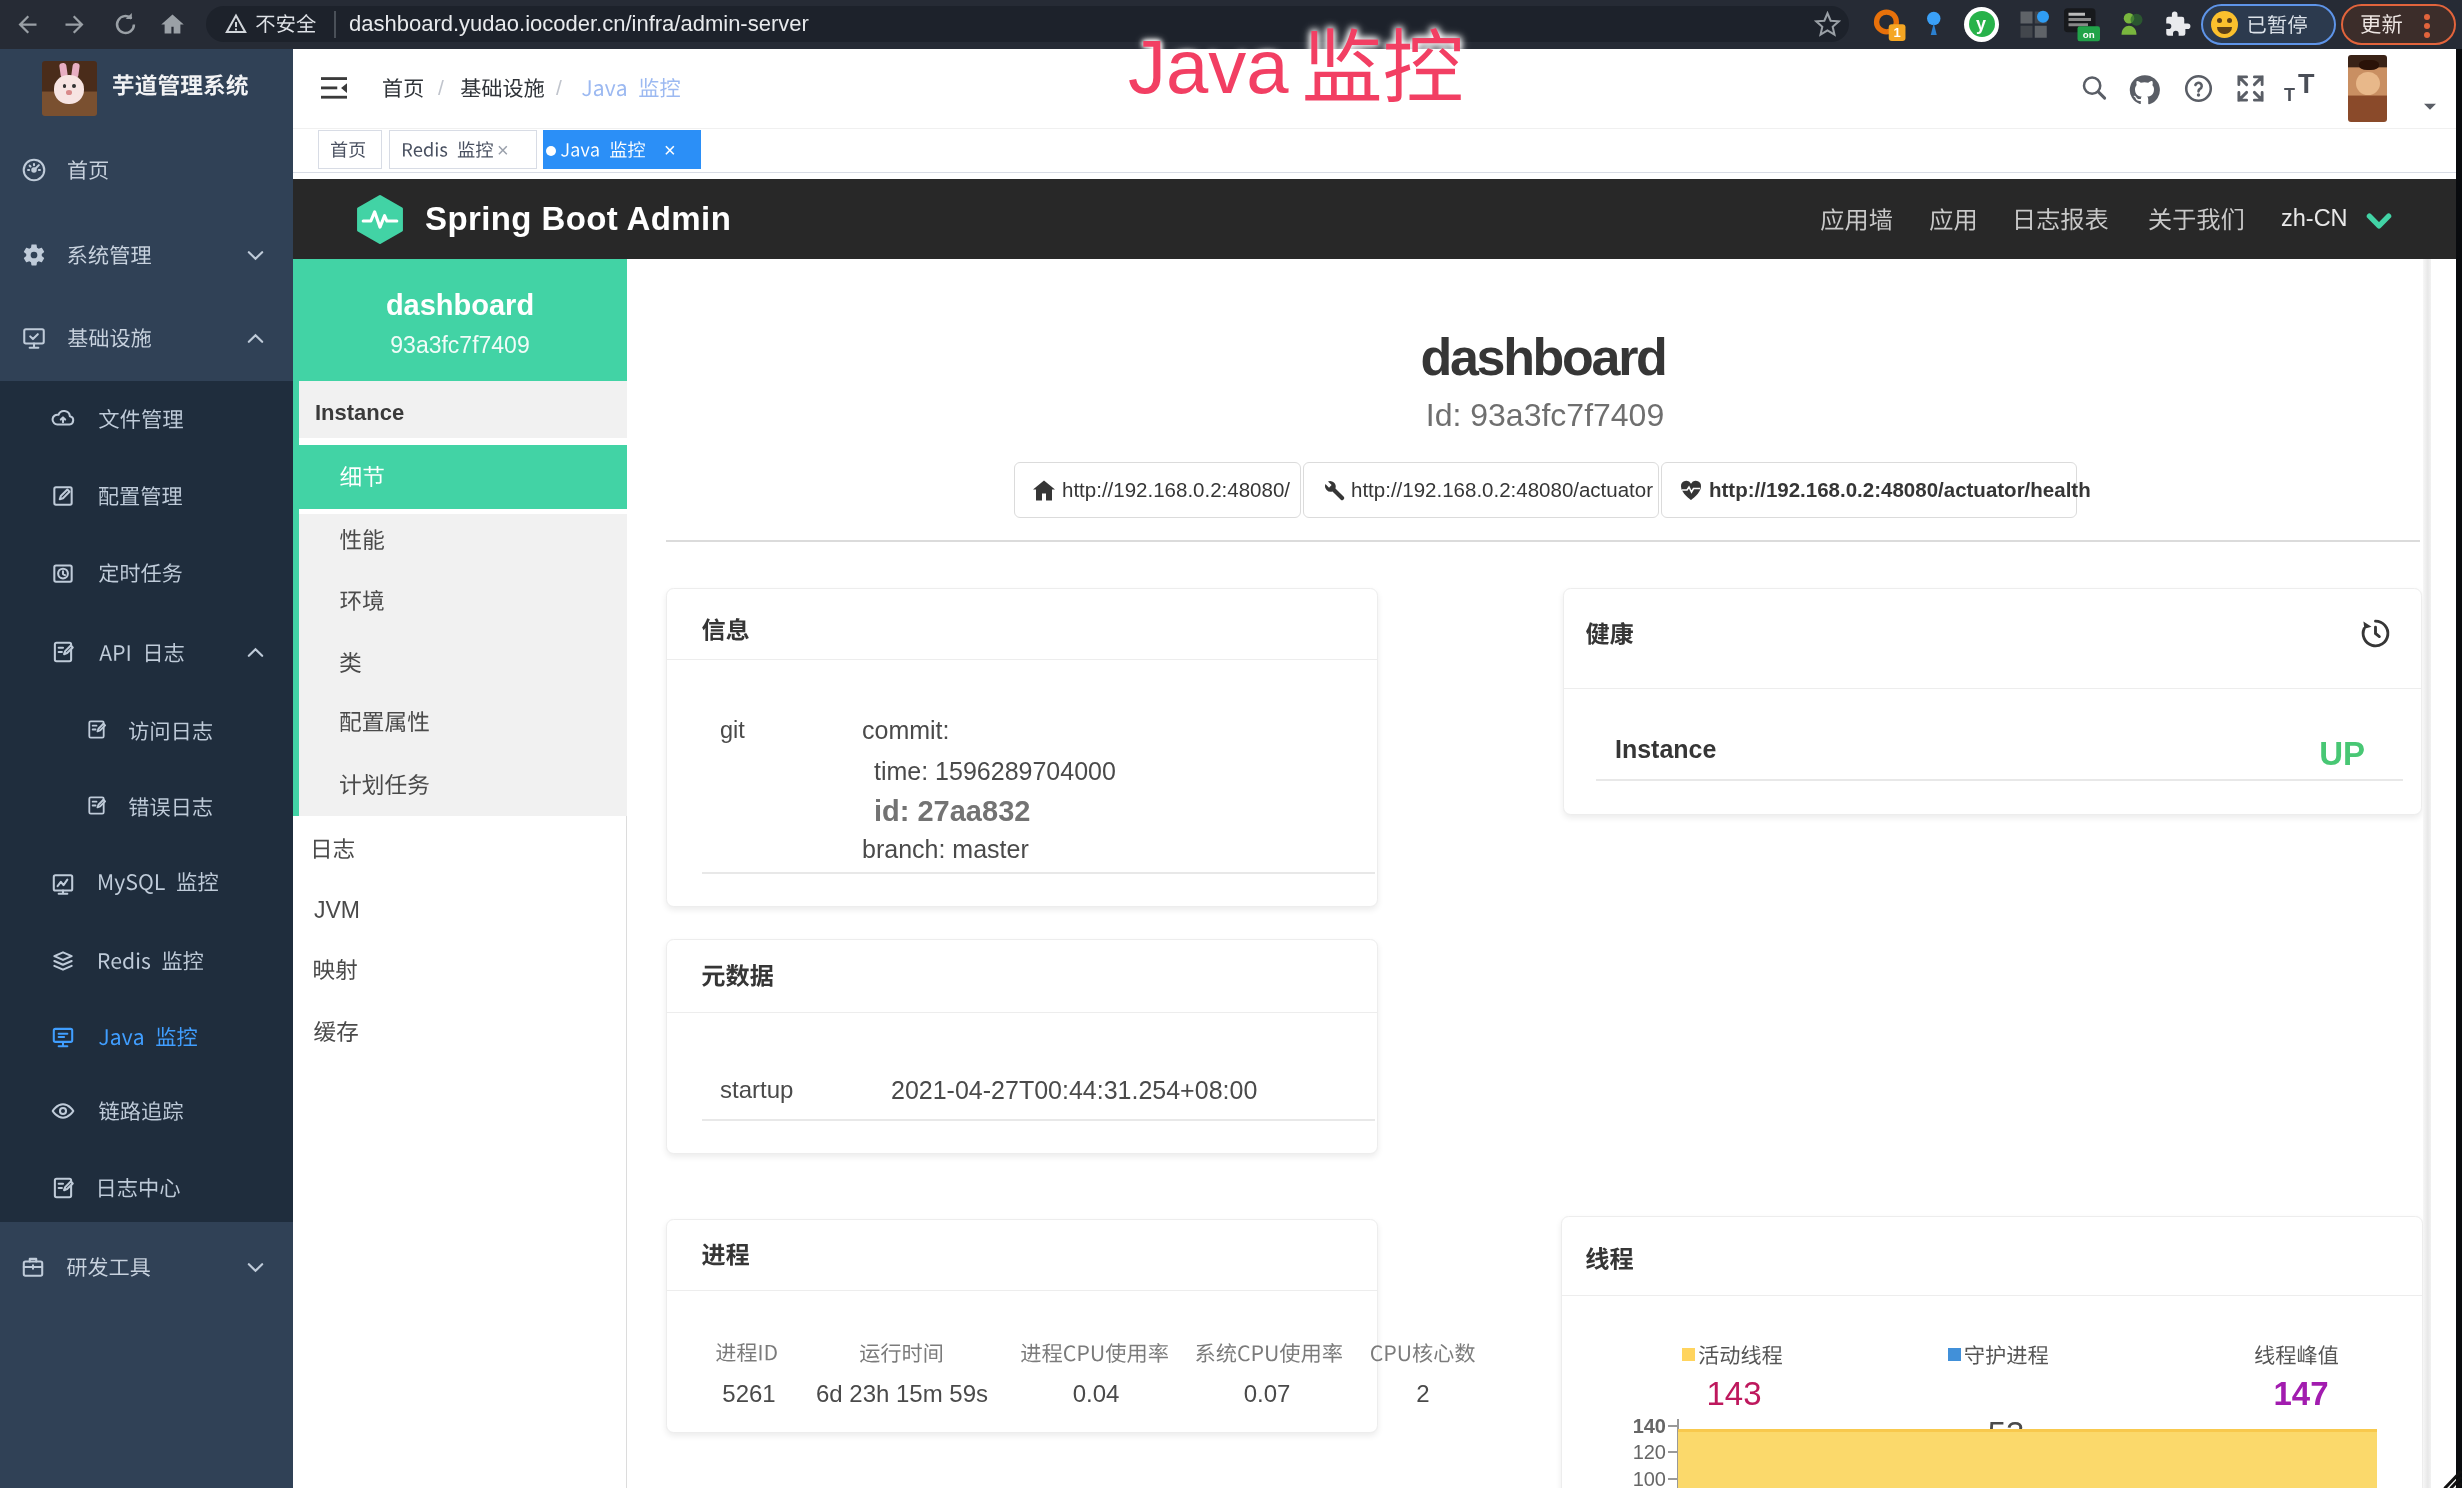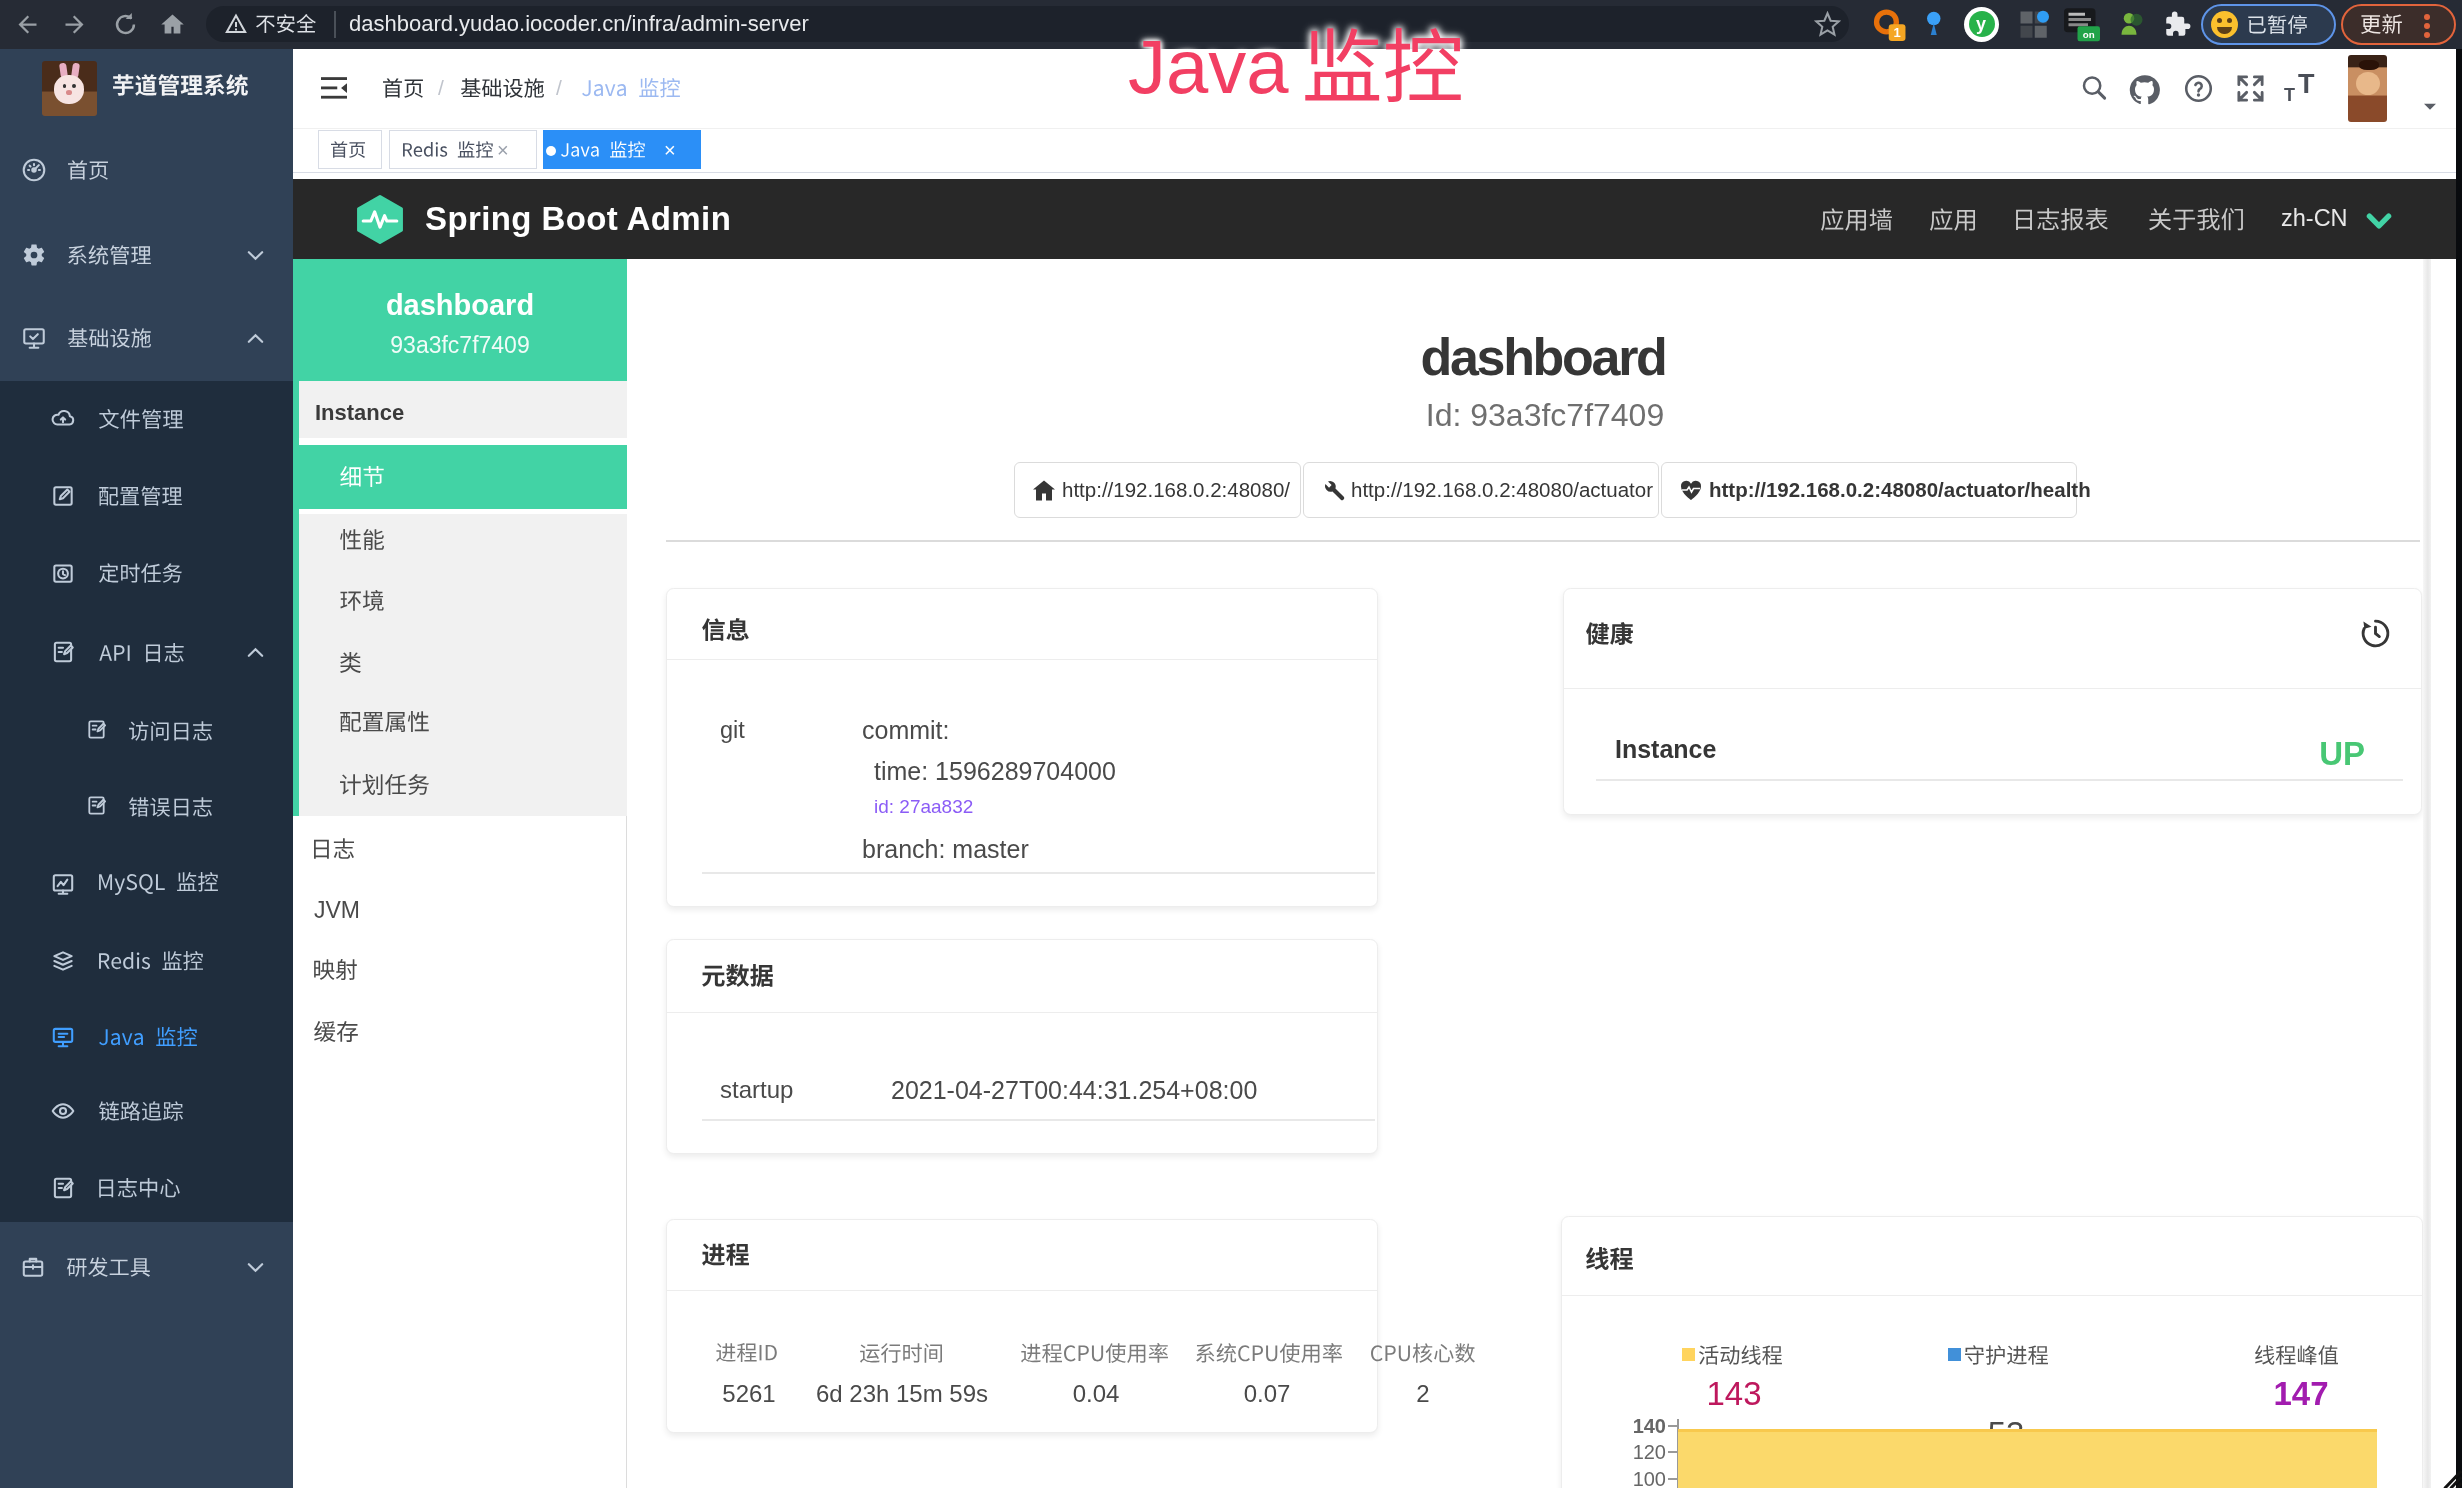--- a/index.html
+++ b/index.html
@@ -673,21 +673,21 @@
     </div>
     <svg class="abs" style="left:699px;top:615px;" width="53" height="29" viewBox="0 0 70 38.5">
       <g fill="#363636" transform="translate(3.23,31.52) scale(0.03200,-0.03200)">
         <use href="#q90"></use>
         <use href="#q91" x="1000"></use>
       </g>
     </svg>
     <div class="lat" style="left:720px;top:719px;font-size:23.5px;font-weight:400;color:#4a4a4a;letter-spacing:0;">git</div>
     <div class="lat" style="left:862px;top:718px;font-size:25px;font-weight:400;color:#4a4a4a;letter-spacing:0;">commit:</div>
     <div class="lat" style="left:874px;top:759px;font-size:25px;font-weight:400;color:#4a4a4a;letter-spacing:0;">time: 1596289704000</div>
-    <div class="lat" style="left:874px;top:797px;font-size:19px;font-weight:400;color:#8b5cf6;letter-spacing:0;">id: 27aa832</div>
+    <div class="lat" style="left:874px;top:797px;font-size:29px;font-weight:700;color:#737373;letter-spacing:0;">id: 27aa832</div>
     <div class="lat" style="left:862px;top:837px;font-size:25px;font-weight:400;color:#4a4a4a;letter-spacing:0;">branch: master</div>
     <div class="abs" style="left:702px;top:872px;width:673px;height:1.5px;background:#e8e8e8"></div>
     <div class="card" style="left:1563px;top:588px;width:859px;height:227px">
       <div class="chdr" style="height:100px"></div>
     </div>
     <svg class="abs" style="left:1583px;top:619px;" width="53" height="29" viewBox="0 0 70.3906 38.5">
       <g fill="#363636" transform="translate(3.36,31.52) scale(0.03200,-0.03200)">
         <use href="#q92"></use>
         <use href="#q93" x="1000"></use>
       </g>

